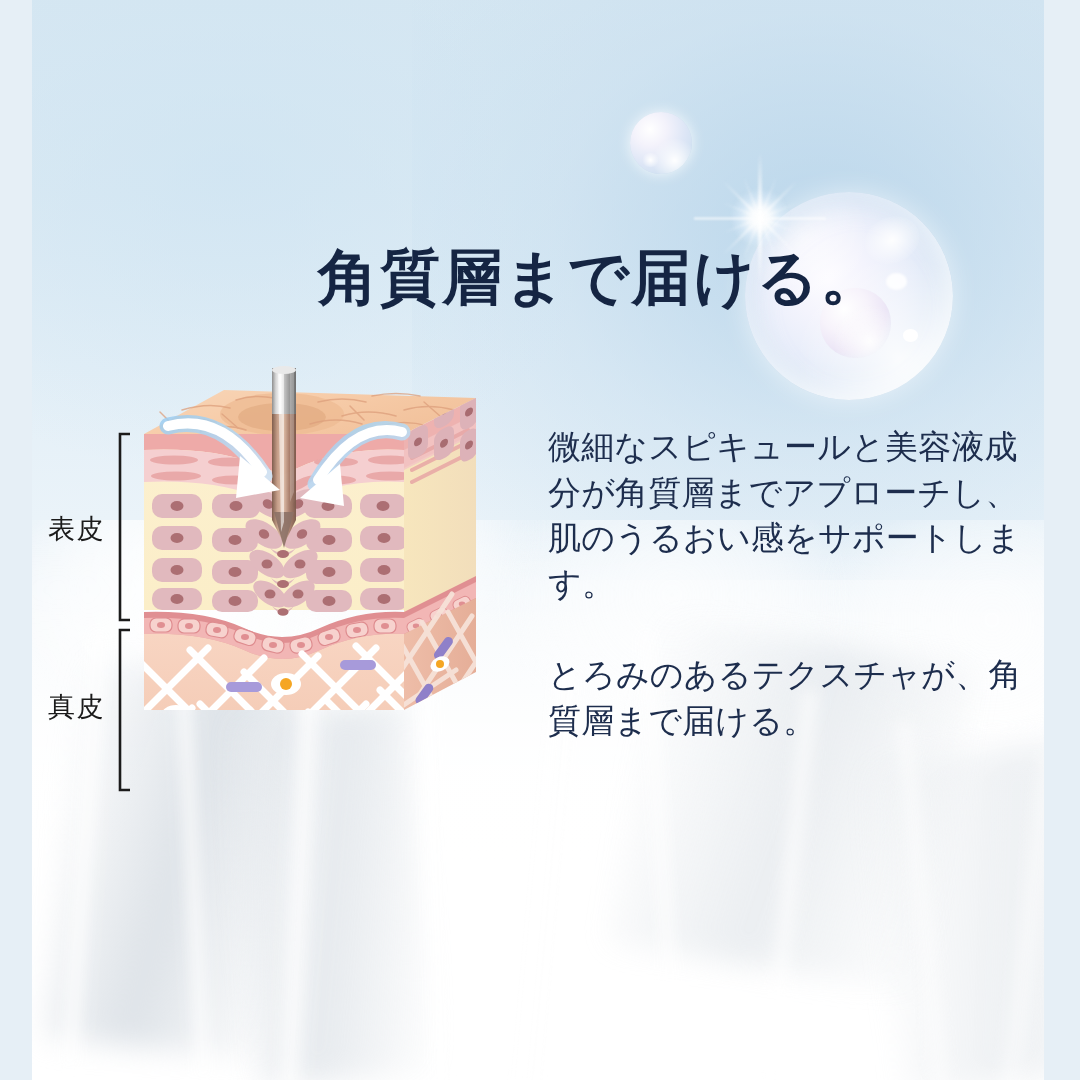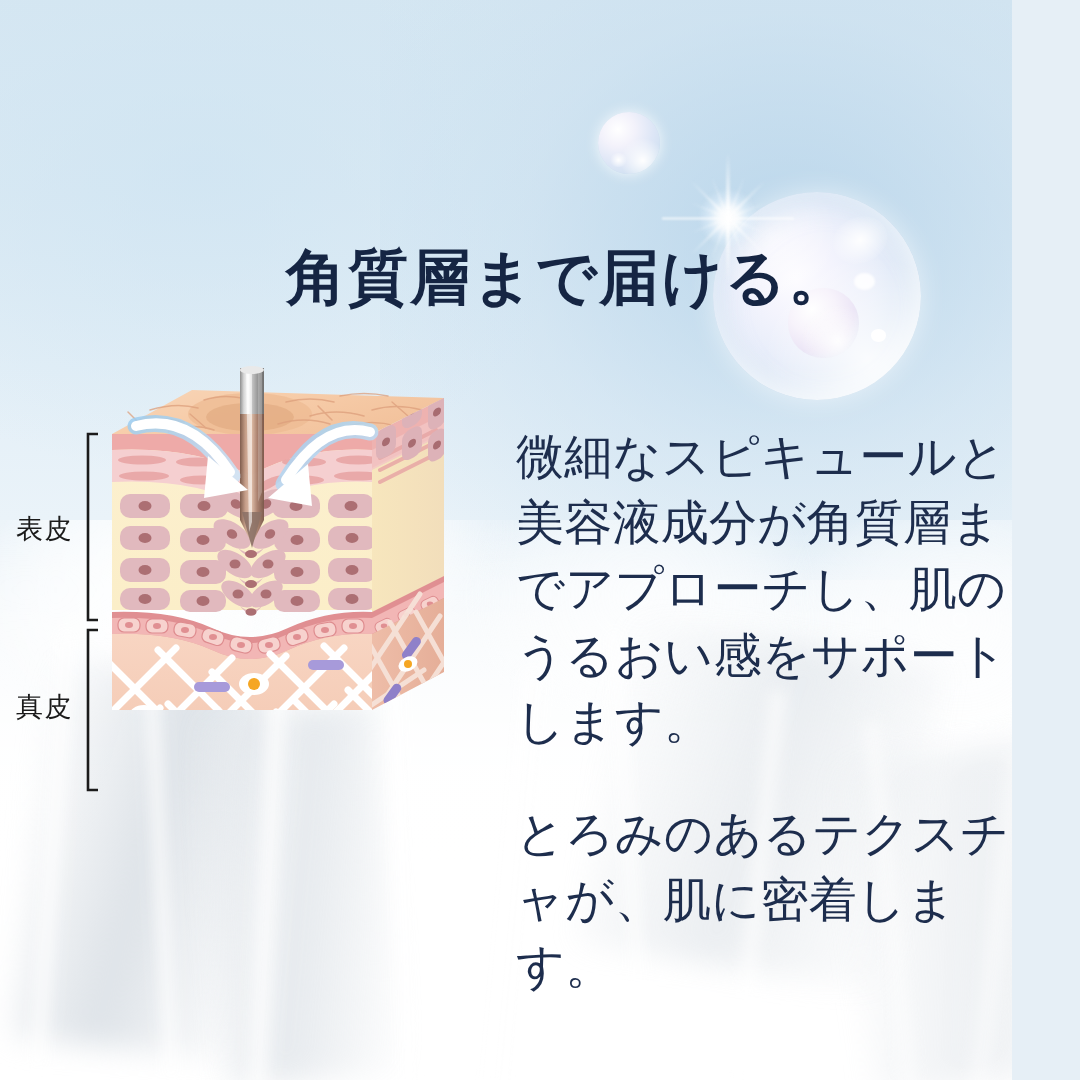--- a/index.html
+++ b/index.html
@@ -19,20 +19,21 @@
       linear-gradient(180deg,
         #d6e7f2 0%,
         #dbeaf4 18%,
         #e3eff7 34%,
         #eaf3f9 48%,
         #f2f7fb 60%,
         #f7fafc 70%,
         #fbfdfe 78%,
         #ffffff 88%,
         #ffffff 100%);
+    margin-left: 32px;
   }
 
   
   .sky-glow{
     position:absolute; left:380px; top:-180px;
     width:900px; height:760px;
     background:radial-gradient(ellipse at 45% 55%, rgba(176,208,232,.75) 0%, rgba(196,220,238,.45) 38%, rgba(214,231,244,0) 72%);
     pointer-events:none;
   }
   .sky-glow2{
@@ -76,21 +77,21 @@
     white-space:nowrap;
     z-index:6;
   }
 
   
   .copy{
     position:absolute; left:516px; top:424px;
     width:500px;
     z-index:6;
     color:#1d2d4d;
-    font-size:48px;
+    font-size:33px;
     line-height:1.38;
     letter-spacing:.005em;
     font-weight:400;
   }
   .copy p{ margin:0; }
   .copy p + p{ margin-top:46px; }
 
   
   .bubble-sm{
     position:absolute; left:598px; top:112px;
@@ -233,21 +234,21 @@
     <span class="ray" style="width:1.6px;height:88px;  margin:-44px 0 0 -.8px;  transform:rotate(22deg); opacity:.7;"></span>
     <span class="ray" style="width:1.6px;height:88px;  margin:-44px 0 0 -.8px;  transform:rotate(-22deg); opacity:.7;"></span>
     <span class="ray" style="width:1.6px;height:80px;  margin:-40px 0 0 -.8px;  transform:rotate(68deg); opacity:.6;"></span>
     <span class="ray" style="width:1.6px;height:80px;  margin:-40px 0 0 -.8px;  transform:rotate(-68deg); opacity:.6;"></span>
   </div>
 
   <h1 class="headline">角質層まで届ける。</h1>
 
   <div class="copy">
     <p>微細なスピキュールと美容液成分が角質層までアプローチし、肌のうるおい感をサポートします。</p>
-    <p>とろみのあるテクスチャが、肌に密着します。</p>
+    <p>とろみのあるテクスチャが、角質層まで届ける。</p>
   </div>
 
   <div class="diagram">
   <svg viewBox="0 0 440 430" xmlns="http://www.w3.org/2000/svg">
     <defs>
       <linearGradient id="gTop" x1="0" y1="0" x2="1" y2="0.5">
         <stop offset="0%" stop-color="#f7d6b9"></stop>
         <stop offset="45%" stop-color="#f7cdaa"></stop>
         <stop offset="100%" stop-color="#f2c29c"></stop>
       </linearGradient>

